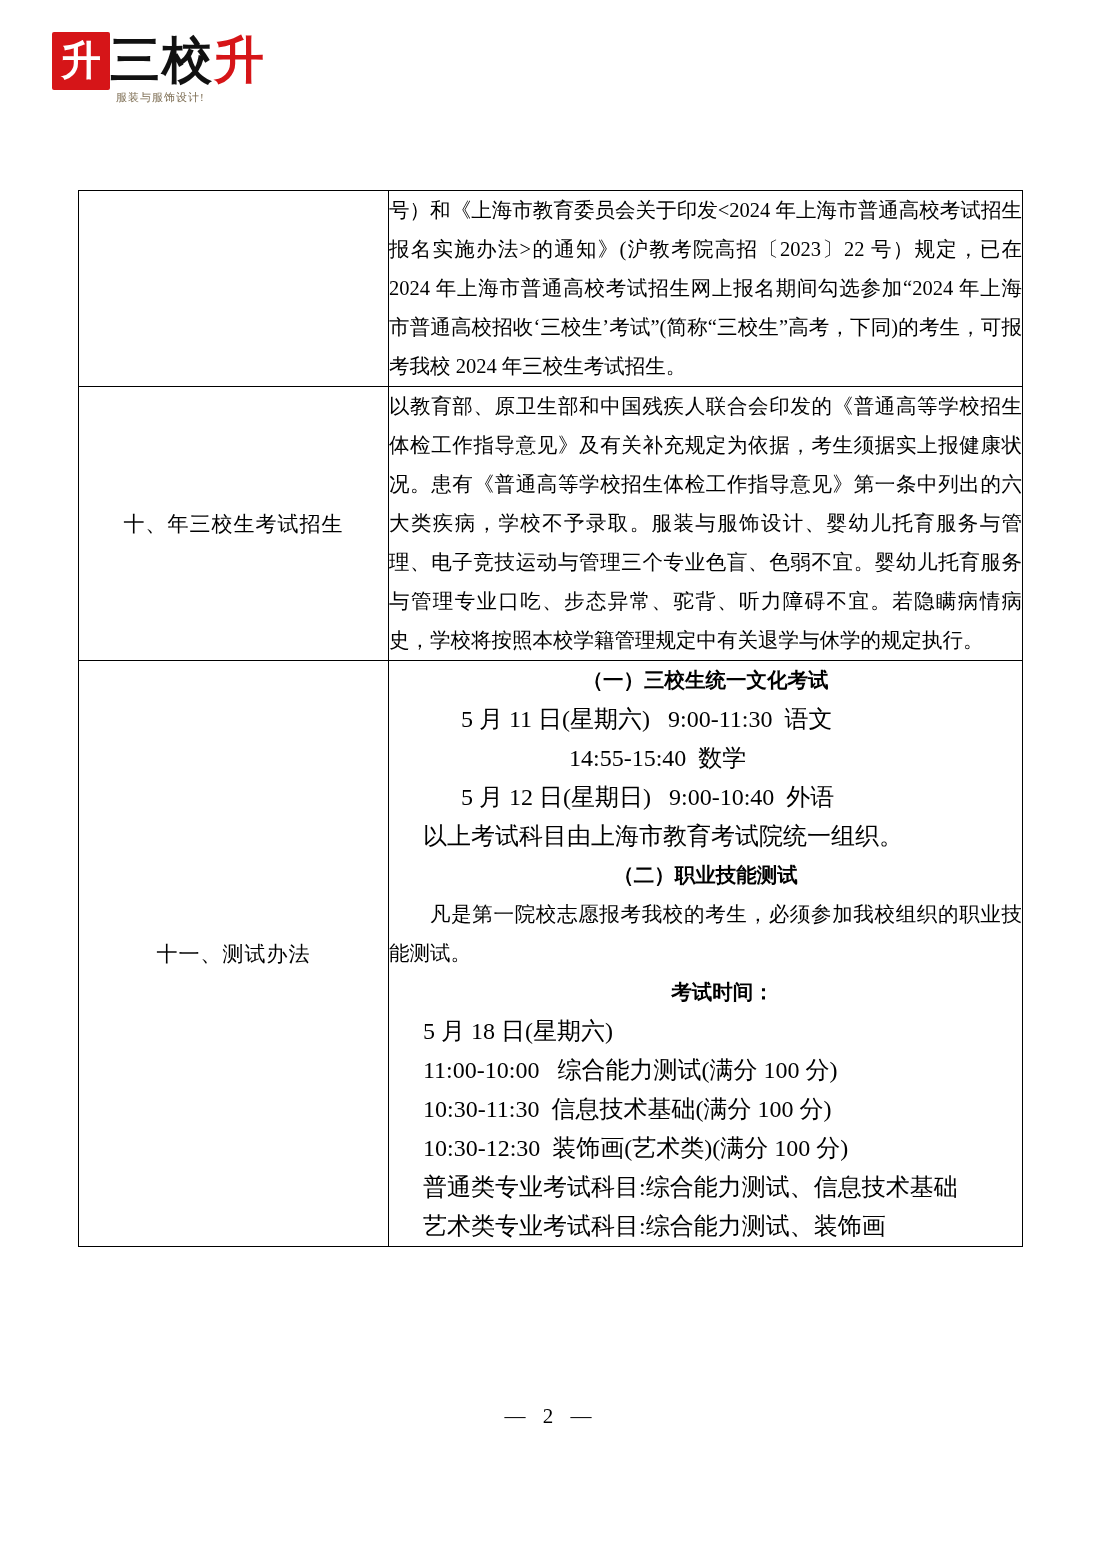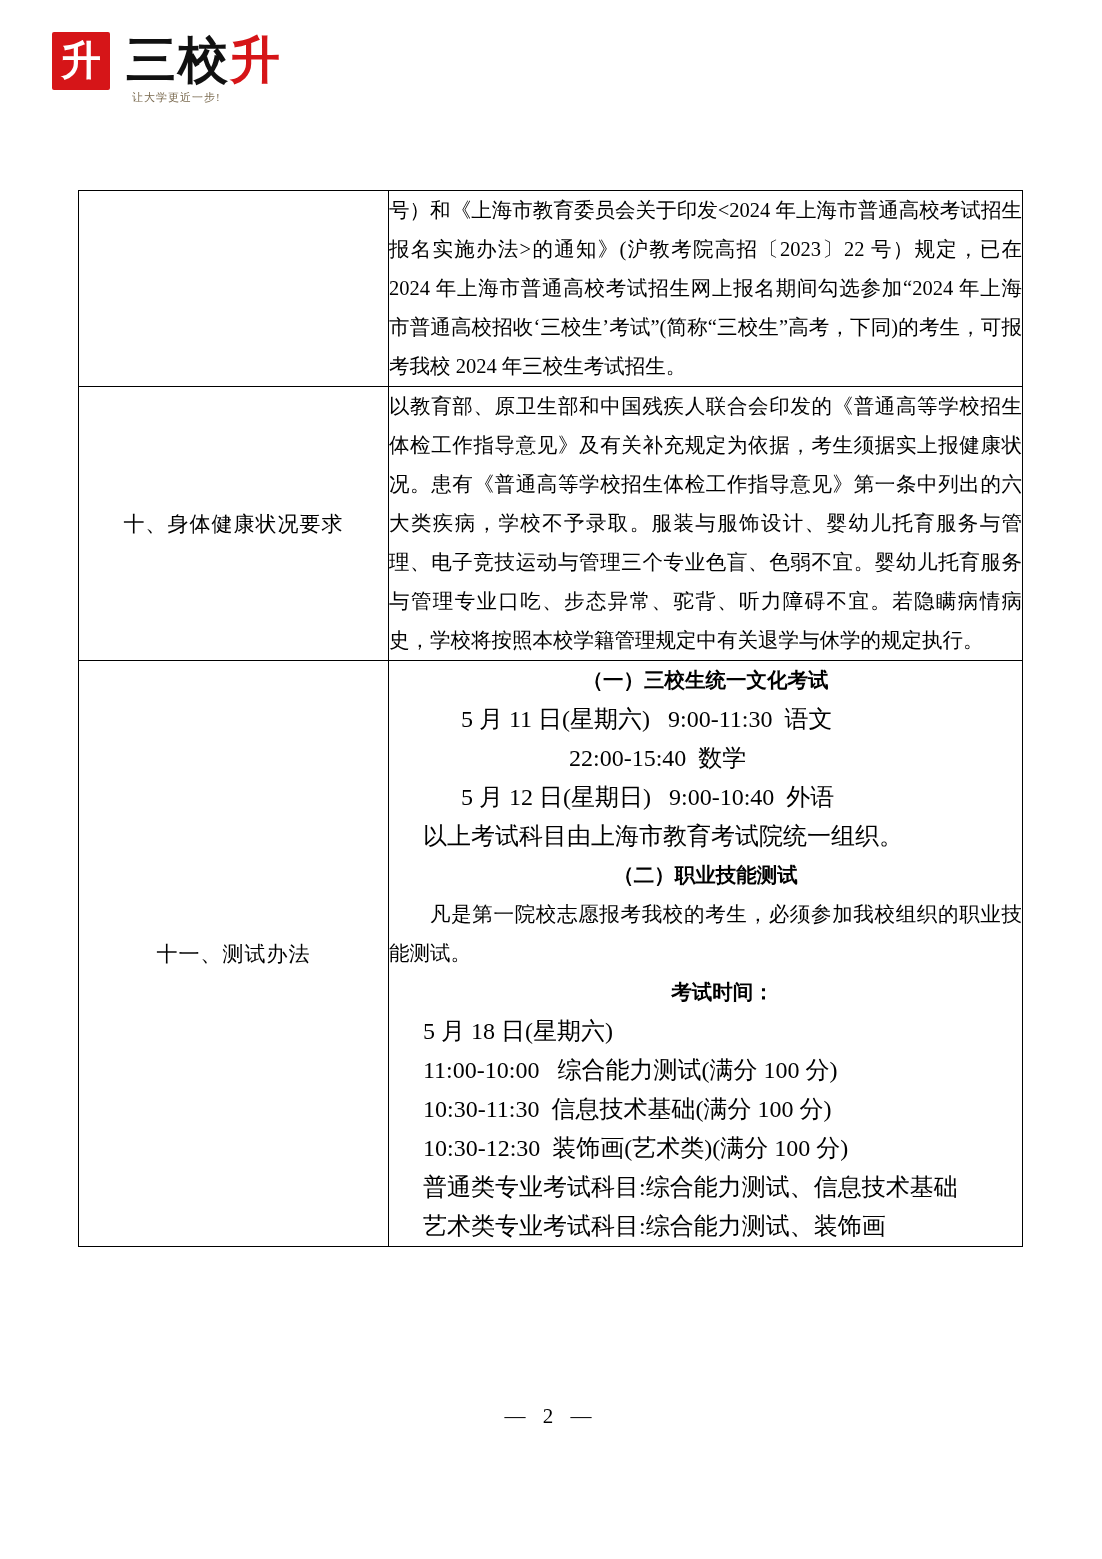--- a/index.html
+++ b/index.html
@@ -30,21 +30,21 @@
     background: #d61518;
     color: #ffffff;
     font-size: 40px;
     line-height: 58px;
     text-align: center;
     font-weight: bold;
     font-family: "Liberation Serif", serif;
     border-radius: 2px;
   }
   .logo-text-wrap {
-    margin-left: 16px;
+    margin-left: 0;
     position: relative;
   }
   .logo-text {
     font-size: 50px;
     font-weight: bold;
     color: #111111;
     letter-spacing: 2px;
     line-height: 56px;
     font-family: "Liberation Serif", serif;
     white-space: nowrap;
@@ -125,51 +125,51 @@
   }
   .footer span { letter-spacing: 6px; }
 </style>
 </head>
 <body>
 
 <div class="logo-wrap">
   <div class="logo-badge">升</div>
   <div class="logo-text-wrap">
     <div class="logo-text"><span>三校</span><span class="accent">升</span></div>
-    <div class="logo-sub">让大学更近一步!</div>
+    <div class="logo-sub">服装与服饰设计!</div>
   </div>
 </div>
 
 <table class="doc-table">
   <colgroup>
     <col class="col-label">
     <col>
   </colgroup>
   <tbody>
 
     <tr>
       <td class="label-cell"></td>
       <td class="body-cell">
         <div class="para">号）和《上海市教育委员会关于印发&lt;2024 年上海市普通高校考试招生报名实施办法&gt;的通知》(沪教考院高招〔2023〕22 号）规定，已在 2024 年上海市普通高校考试招生网上报名期间勾选参加“2024 年上海市普通高校招收‘三校生’考试”(简称“三校生”高考，下同)的考生，可报考我校 2024 年三校生考试招生。</div>
       </td>
     </tr>
 
     <tr>
-      <td class="label-cell">十、身体健康状况要求</td>
+      <td class="label-cell">十、年三校生考试招生</td>
       <td class="body-cell">
         <div class="para">以教育部、原卫生部和中国残疾人联合会印发的《普通高等学校招生体检工作指导意见》及有关补充规定为依据，考生须据实上报健康状况。患有《普通高等学校招生体检工作指导意见》第一条中列出的六大类疾病，学校不予录取。服装与服饰设计、婴幼儿托育服务与管理、电子竞技运动与管理三个专业色盲、色弱不宜。婴幼儿托育服务与管理专业口吃、步态异常、驼背、听力障碍不宜。若隐瞒病情病史，学校将按照本校学籍管理规定中有关退学与休学的规定执行。</div>
       </td>
     </tr>
 
     <tr>
       <td class="label-cell">十一、测试办法</td>
       <td class="body-cell">
         <div class="sub-head">（一）三校生统一文化考试</div>
         <div class="line indent-2">5 月 11 日(星期六)   9:00-11:30  语文</div>
-        <div class="line indent-3">22:00-15:40  数学</div>
+        <div class="line indent-3">14:55-15:40  数学</div>
         <div class="line indent-2">5 月 12 日(星期日)   9:00-10:40  外语</div>
         <div class="line indent-1">以上考试科目由上海市教育考试院统一组织。</div>
 
         <div class="sub-head">（二）职业技能测试</div>
         <div class="para indent-text">凡是第一院校志愿报考我校的考生，必须参加我校组织的职业技能测试。</div>
 
         <div class="sub-head indent-1">考试时间：</div>
         <div class="line indent-1">5 月 18 日(星期六)</div>
         <div class="line indent-1">11:00-10:00   综合能力测试(满分 100 分)</div>
         <div class="line indent-1">10:30-11:30  信息技术基础(满分 100 分)</div>

